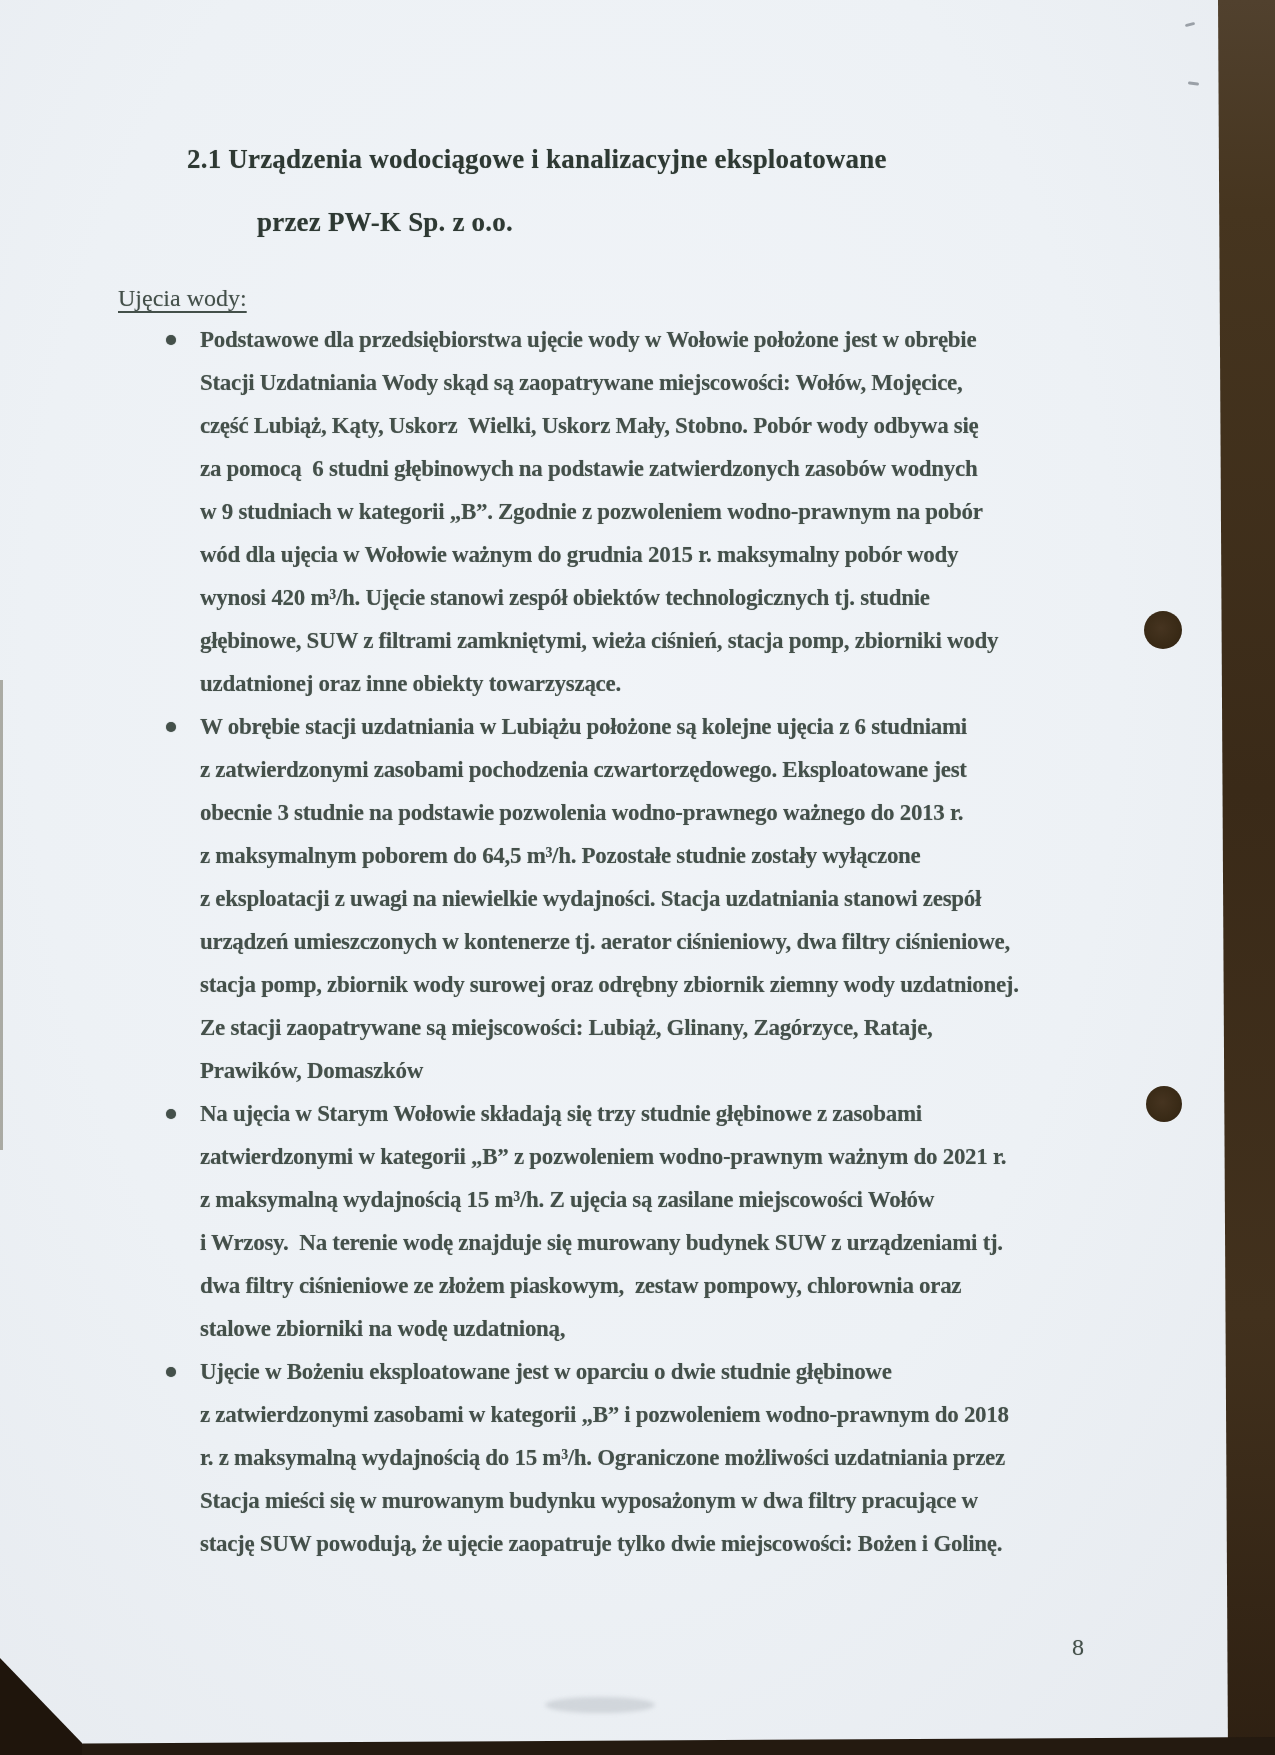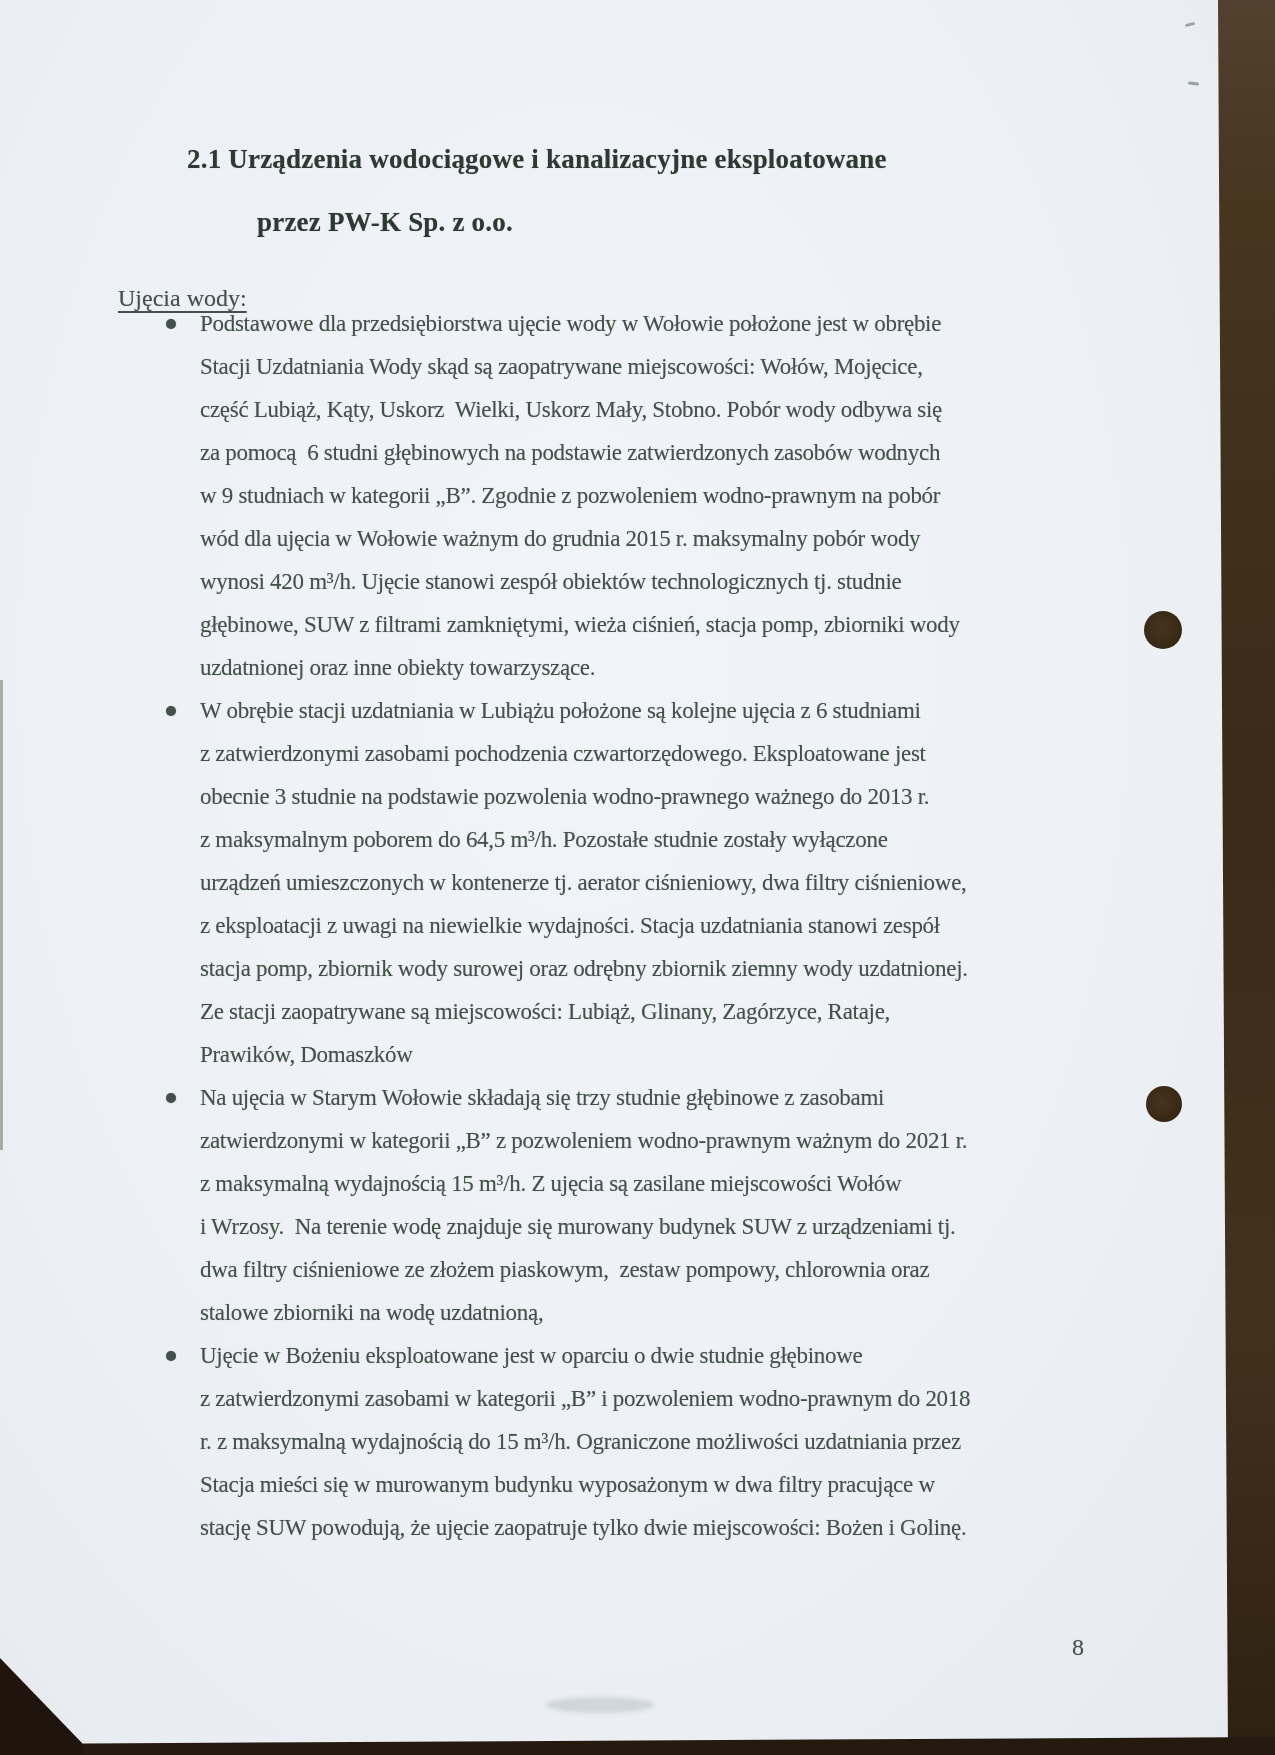--- a/index.html
+++ b/index.html
@@ -41,22 +41,23 @@
     color:var(--ink);
     text-decoration:underline;
     text-underline-offset:5px;
     text-decoration-thickness:2px;
     white-space:pre;
     text-shadow:0 0 1px rgba(68,80,74,0.35);
     margin-top:15px;
   }
   .bullet-list{
     position:absolute;
-    left:120px;top:302px;
+    left:120px;top:318px;
     width:1000px;
+    font-weight:bold;
   }
   .bullet-item{position:relative;}
   .bullet-marker{
     position:absolute;
     left:46px;top:17px;
     width:10px;height:10px;
     border-radius:50%;
     background:var(--ink);
     box-shadow:0 0 1px rgba(68,80,74,0.6);
   }
@@ -154,22 +155,22 @@
           <div class="text-line">uzdatnionej oraz inne obiekty towarzyszące.</div>
         </div>
       </div>
       <div class="bullet-item">
         <span class="bullet-marker"></span>
         <div class="bullet-lines">
           <div class="text-line">W obrębie stacji uzdatniania w Lubiążu położone są kolejne ujęcia z 6 studniami</div>
           <div class="text-line">z zatwierdzonymi zasobami pochodzenia czwartorzędowego. Eksploatowane jest</div>
           <div class="text-line">obecnie 3 studnie na podstawie pozwolenia wodno-prawnego ważnego do 2013 r.</div>
           <div class="text-line">z maksymalnym poborem do 64,5 m³/h. Pozostałe studnie zostały wyłączone</div>
+          <div class="text-line">z eksploatacji z uwagi na niewielkie wydajności. Stacja uzdatniania stanowi zespół</div>
           <div class="text-line">urządzeń umieszczonych w kontenerze tj. aerator ciśnieniowy, dwa filtry ciśnieniowe,</div>
-          <div class="text-line">z eksploatacji z uwagi na niewielkie wydajności. Stacja uzdatniania stanowi zespół</div>
           <div class="text-line">stacja pomp, zbiornik wody surowej oraz odrębny zbiornik ziemny wody uzdatnionej.</div>
           <div class="text-line">Ze stacji zaopatrywane są miejscowości: Lubiąż, Glinany, Zagórzyce, Rataje,</div>
           <div class="text-line">Prawików, Domaszków</div>
         </div>
       </div>
       <div class="bullet-item">
         <span class="bullet-marker"></span>
         <div class="bullet-lines">
           <div class="text-line">Na ujęcia w Starym Wołowie składają się trzy studnie głębinowe z zasobami</div>
           <div class="text-line">zatwierdzonymi w kategorii „B” z pozwoleniem wodno-prawnym ważnym do 2021 r.</div>

